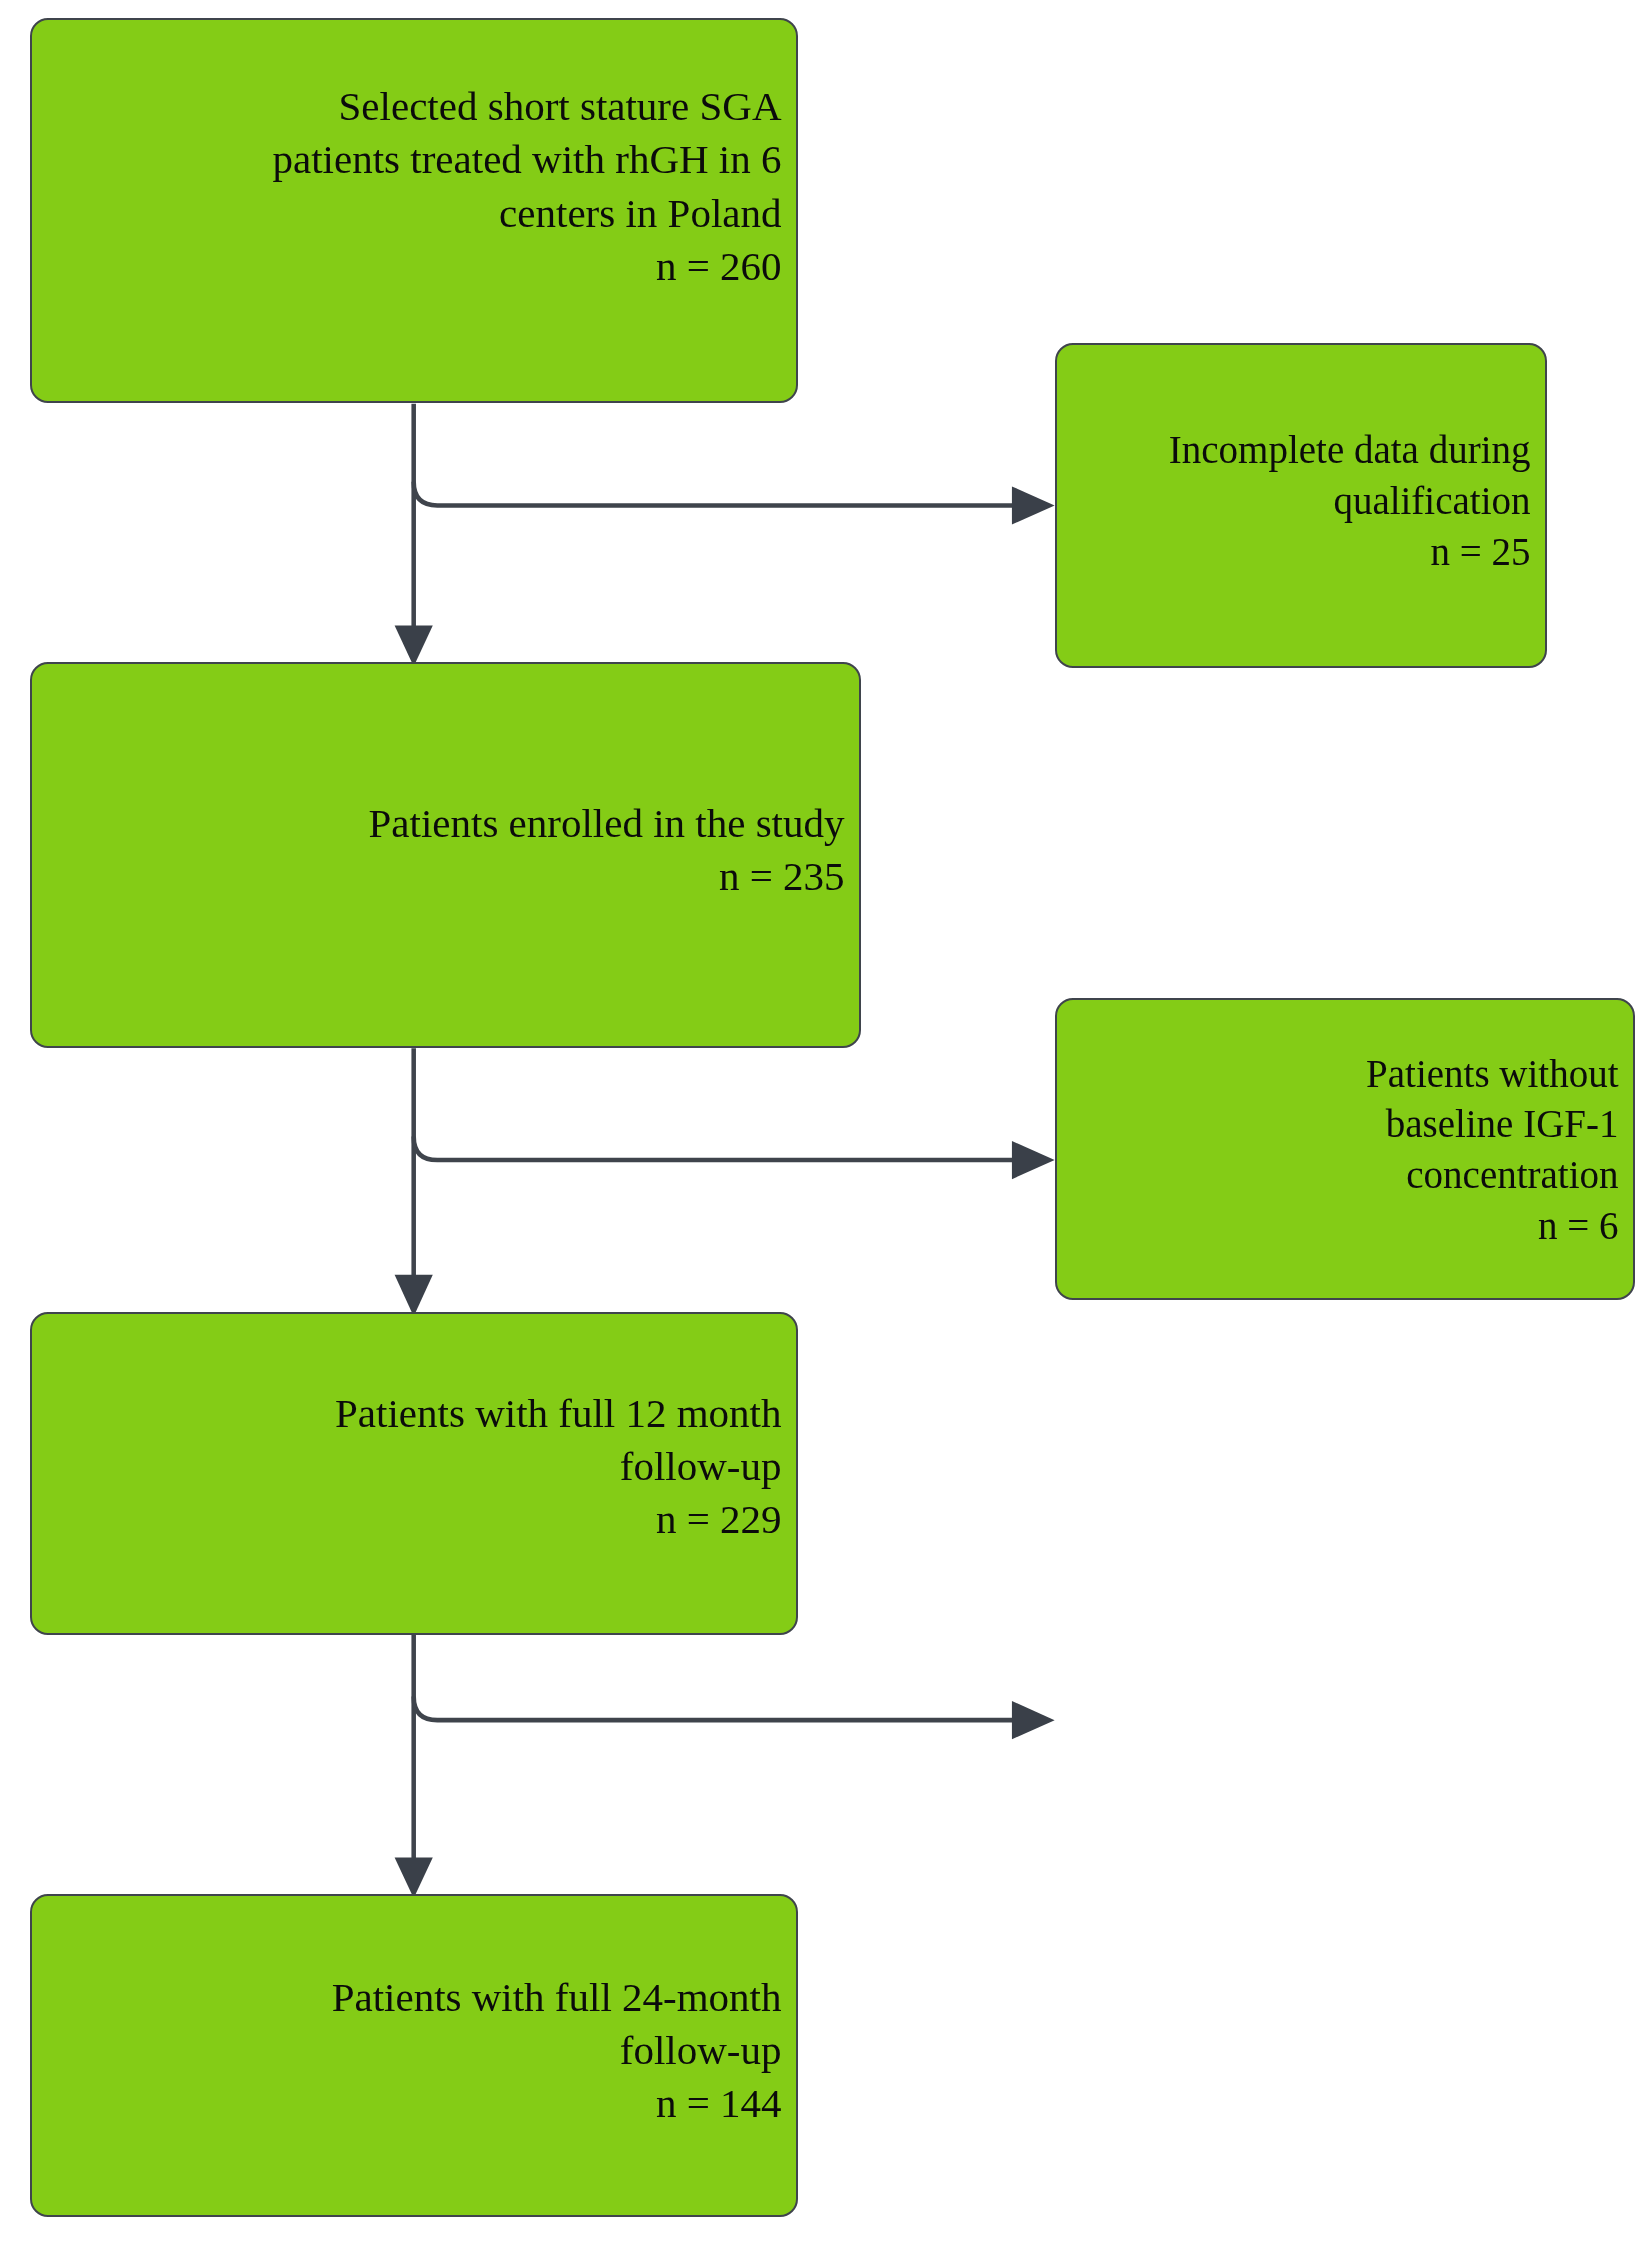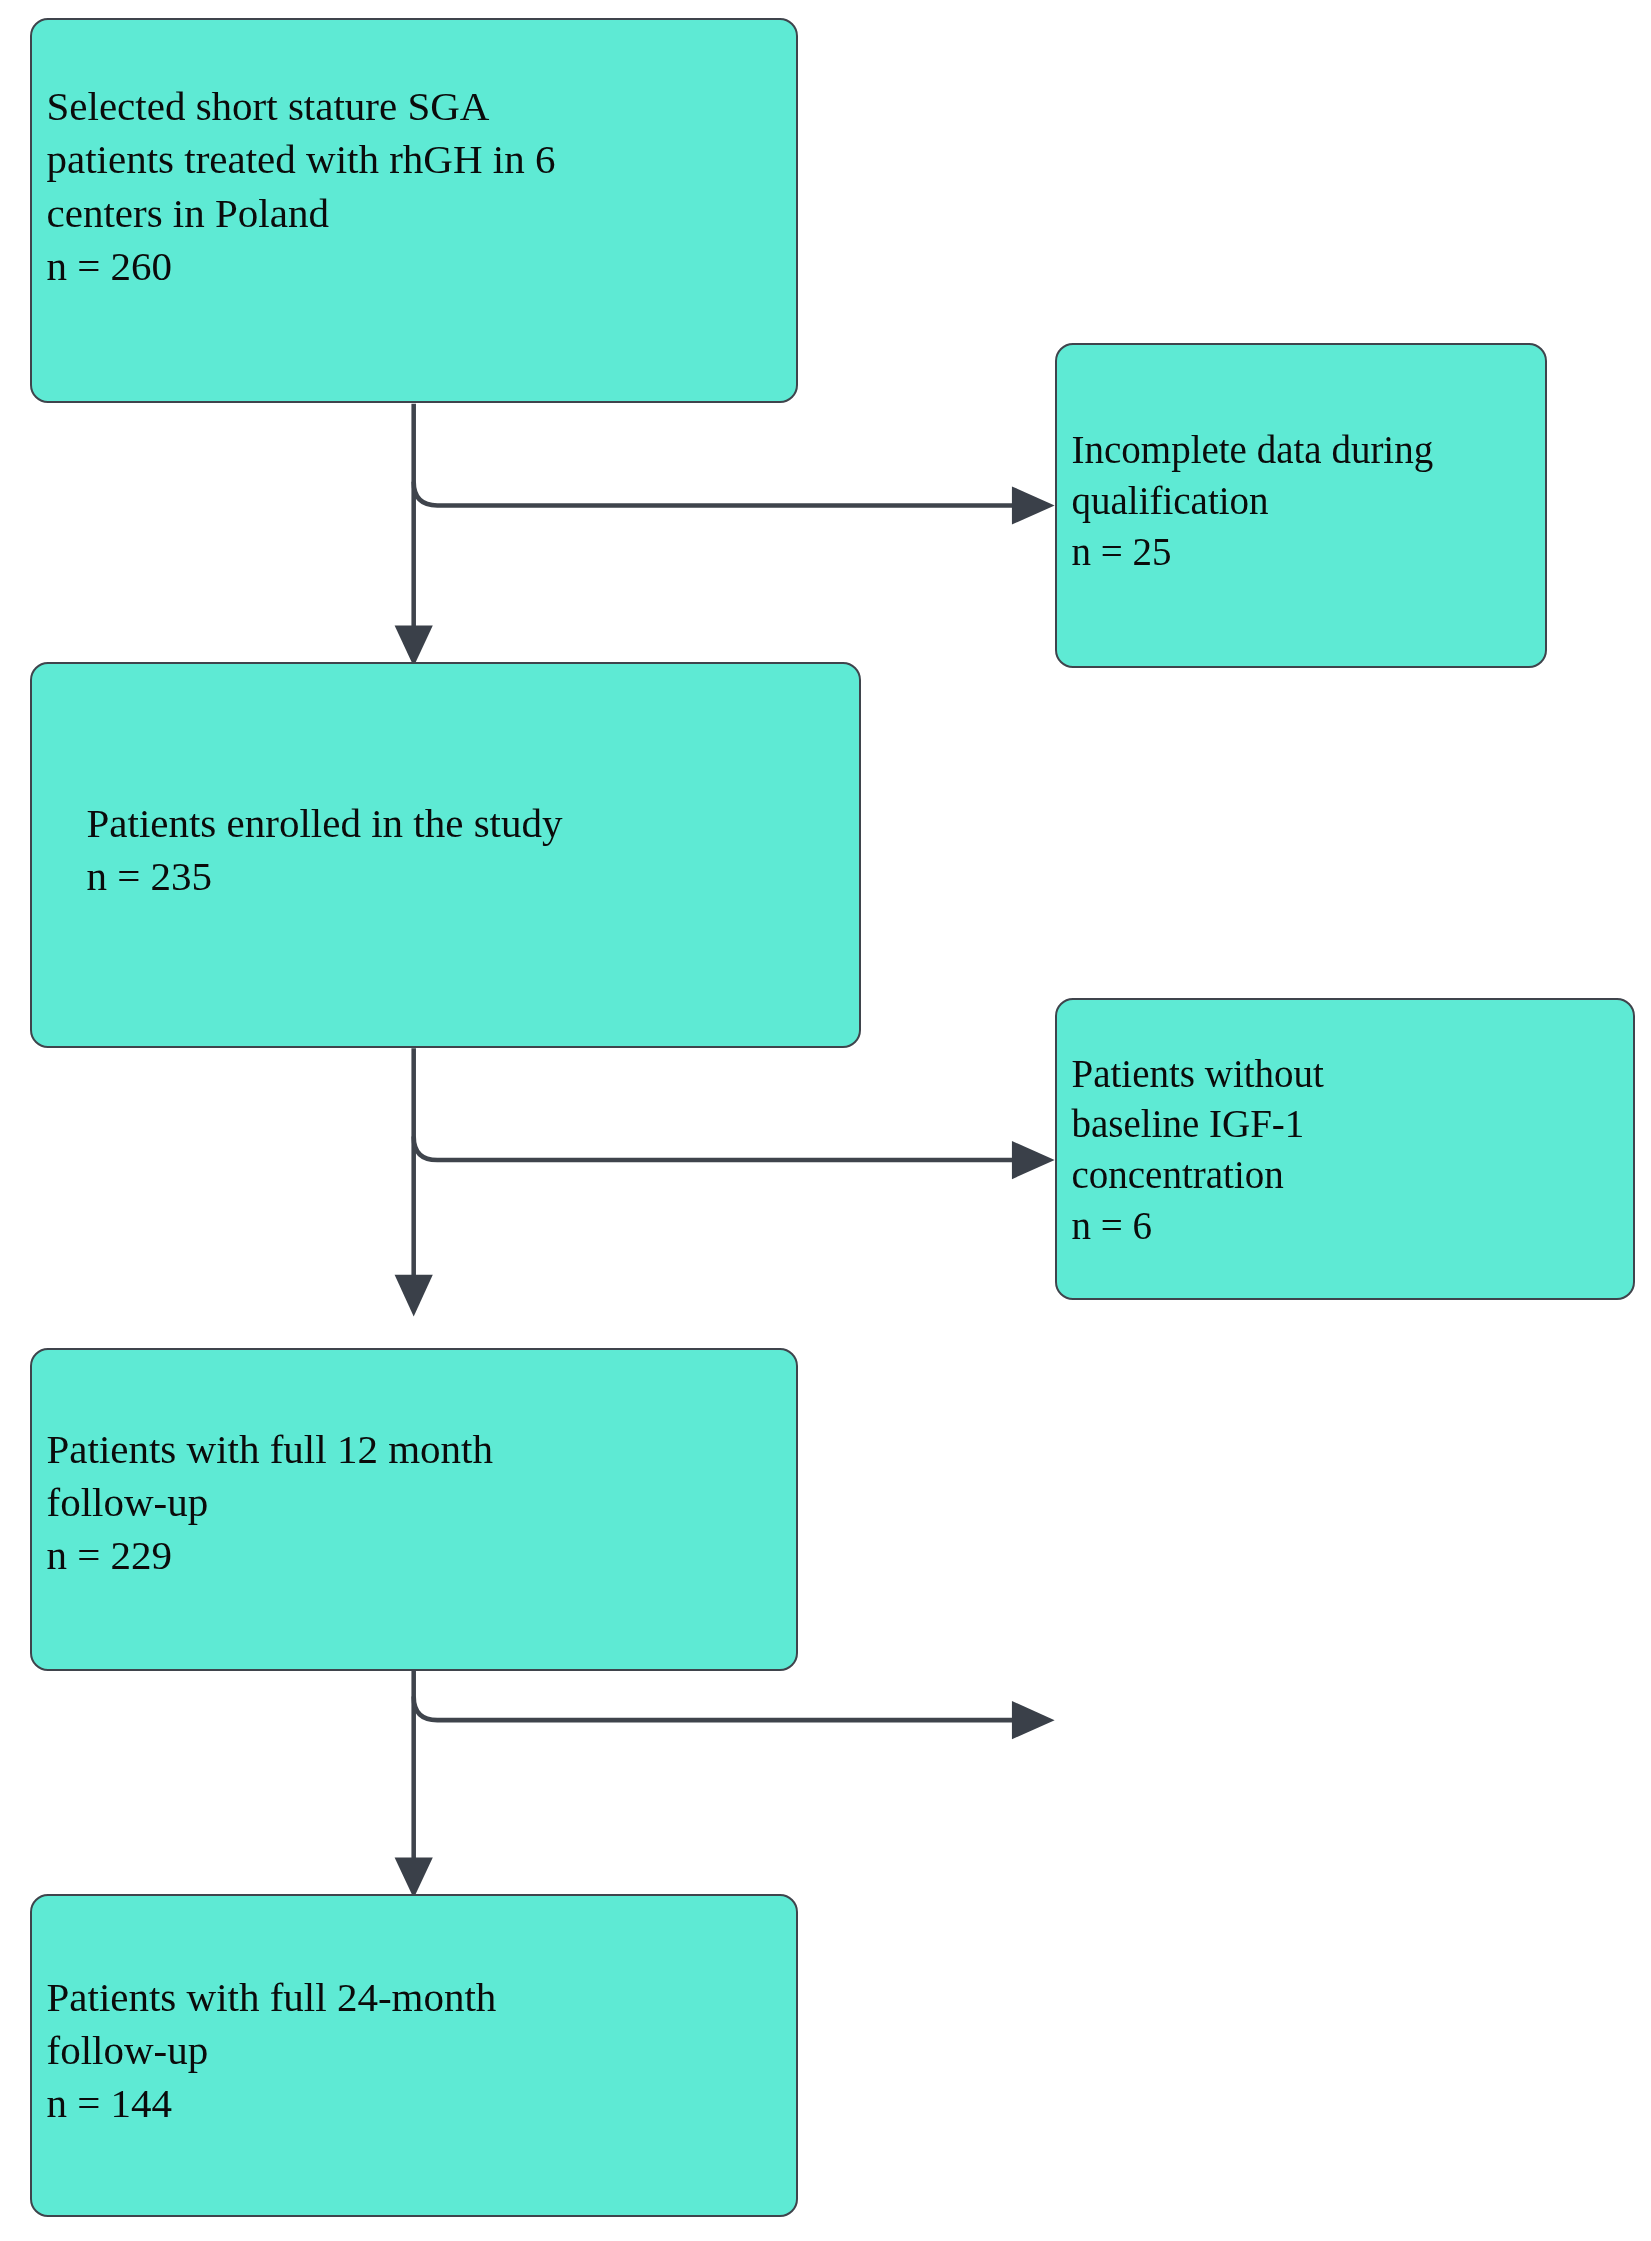--- a/index.html
+++ b/index.html
@@ -21,27 +21,27 @@
     position: absolute;
     left: 0;
     top: 0;
     width: 1652px;
     height: 2242px;
     pointer-events: none;
   }
   .node {
     position: absolute;
     box-sizing: border-box;
-    background: #5eead4;
+    background: #84cc16;
     border: 2.7px solid #3f444c;
     border-radius: 18px;
     display: flex;
     align-items: center;
     justify-content: center;
-    text-align: left;
+    text-align: right;
     color: #0b0b0b;
   }
   .node .node-text {
     display: block;
     width: 100%;
     padding: 0 14.5px;
     box-sizing: border-box;
     white-space: pre-line;
     line-height: 1.30;
   }
@@ -51,21 +51,21 @@
   }
   
   .node.excl {
     font-size: 39px;
   }
   
   #node-enrolled-source { left: 30px;   top: 18px;   width: 768px; height: 385px; }
   #node-excluded-incomplete { left: 1055px; top: 343px;  width: 492px; height: 325px; }
   #node-enrolled { left: 30px;   top: 662px;  width: 831px; height: 386px; padding-left: 40px; }
   #node-excluded-baseline { left: 1055px; top: 998px; width: 580px; height: 302px; }
-  #node-followup-12 { left: 30px;   top: 1312px; width: 768px; height: 323px; margin-top: 36px; }
+  #node-followup-12 { left: 30px;   top: 1312px; width: 768px; height: 323px; }
   #node-excluded-24m { left: 1055px; top: 1561px; width: 580px; height: 307px; }
   #node-followup-24 { left: 30px;   top: 1894px; width: 768px; height: 323px; }
 
   
   #node-enrolled-source .node-text { transform: translateY(-23.6px); }
   #node-enrolled .node-text { transform: translateY(-5.5px); }
   #node-followup-12 .node-text { transform: translateY(-7.3px); }
   #node-followup-24 .node-text { transform: translateY(-5.5px); }
   #node-excluded-incomplete .node-text { transform: translateY(-3.6px); }
   #node-excluded-baseline .node-text { transform: translateY(-7.3px); margin-top: 16px; }

